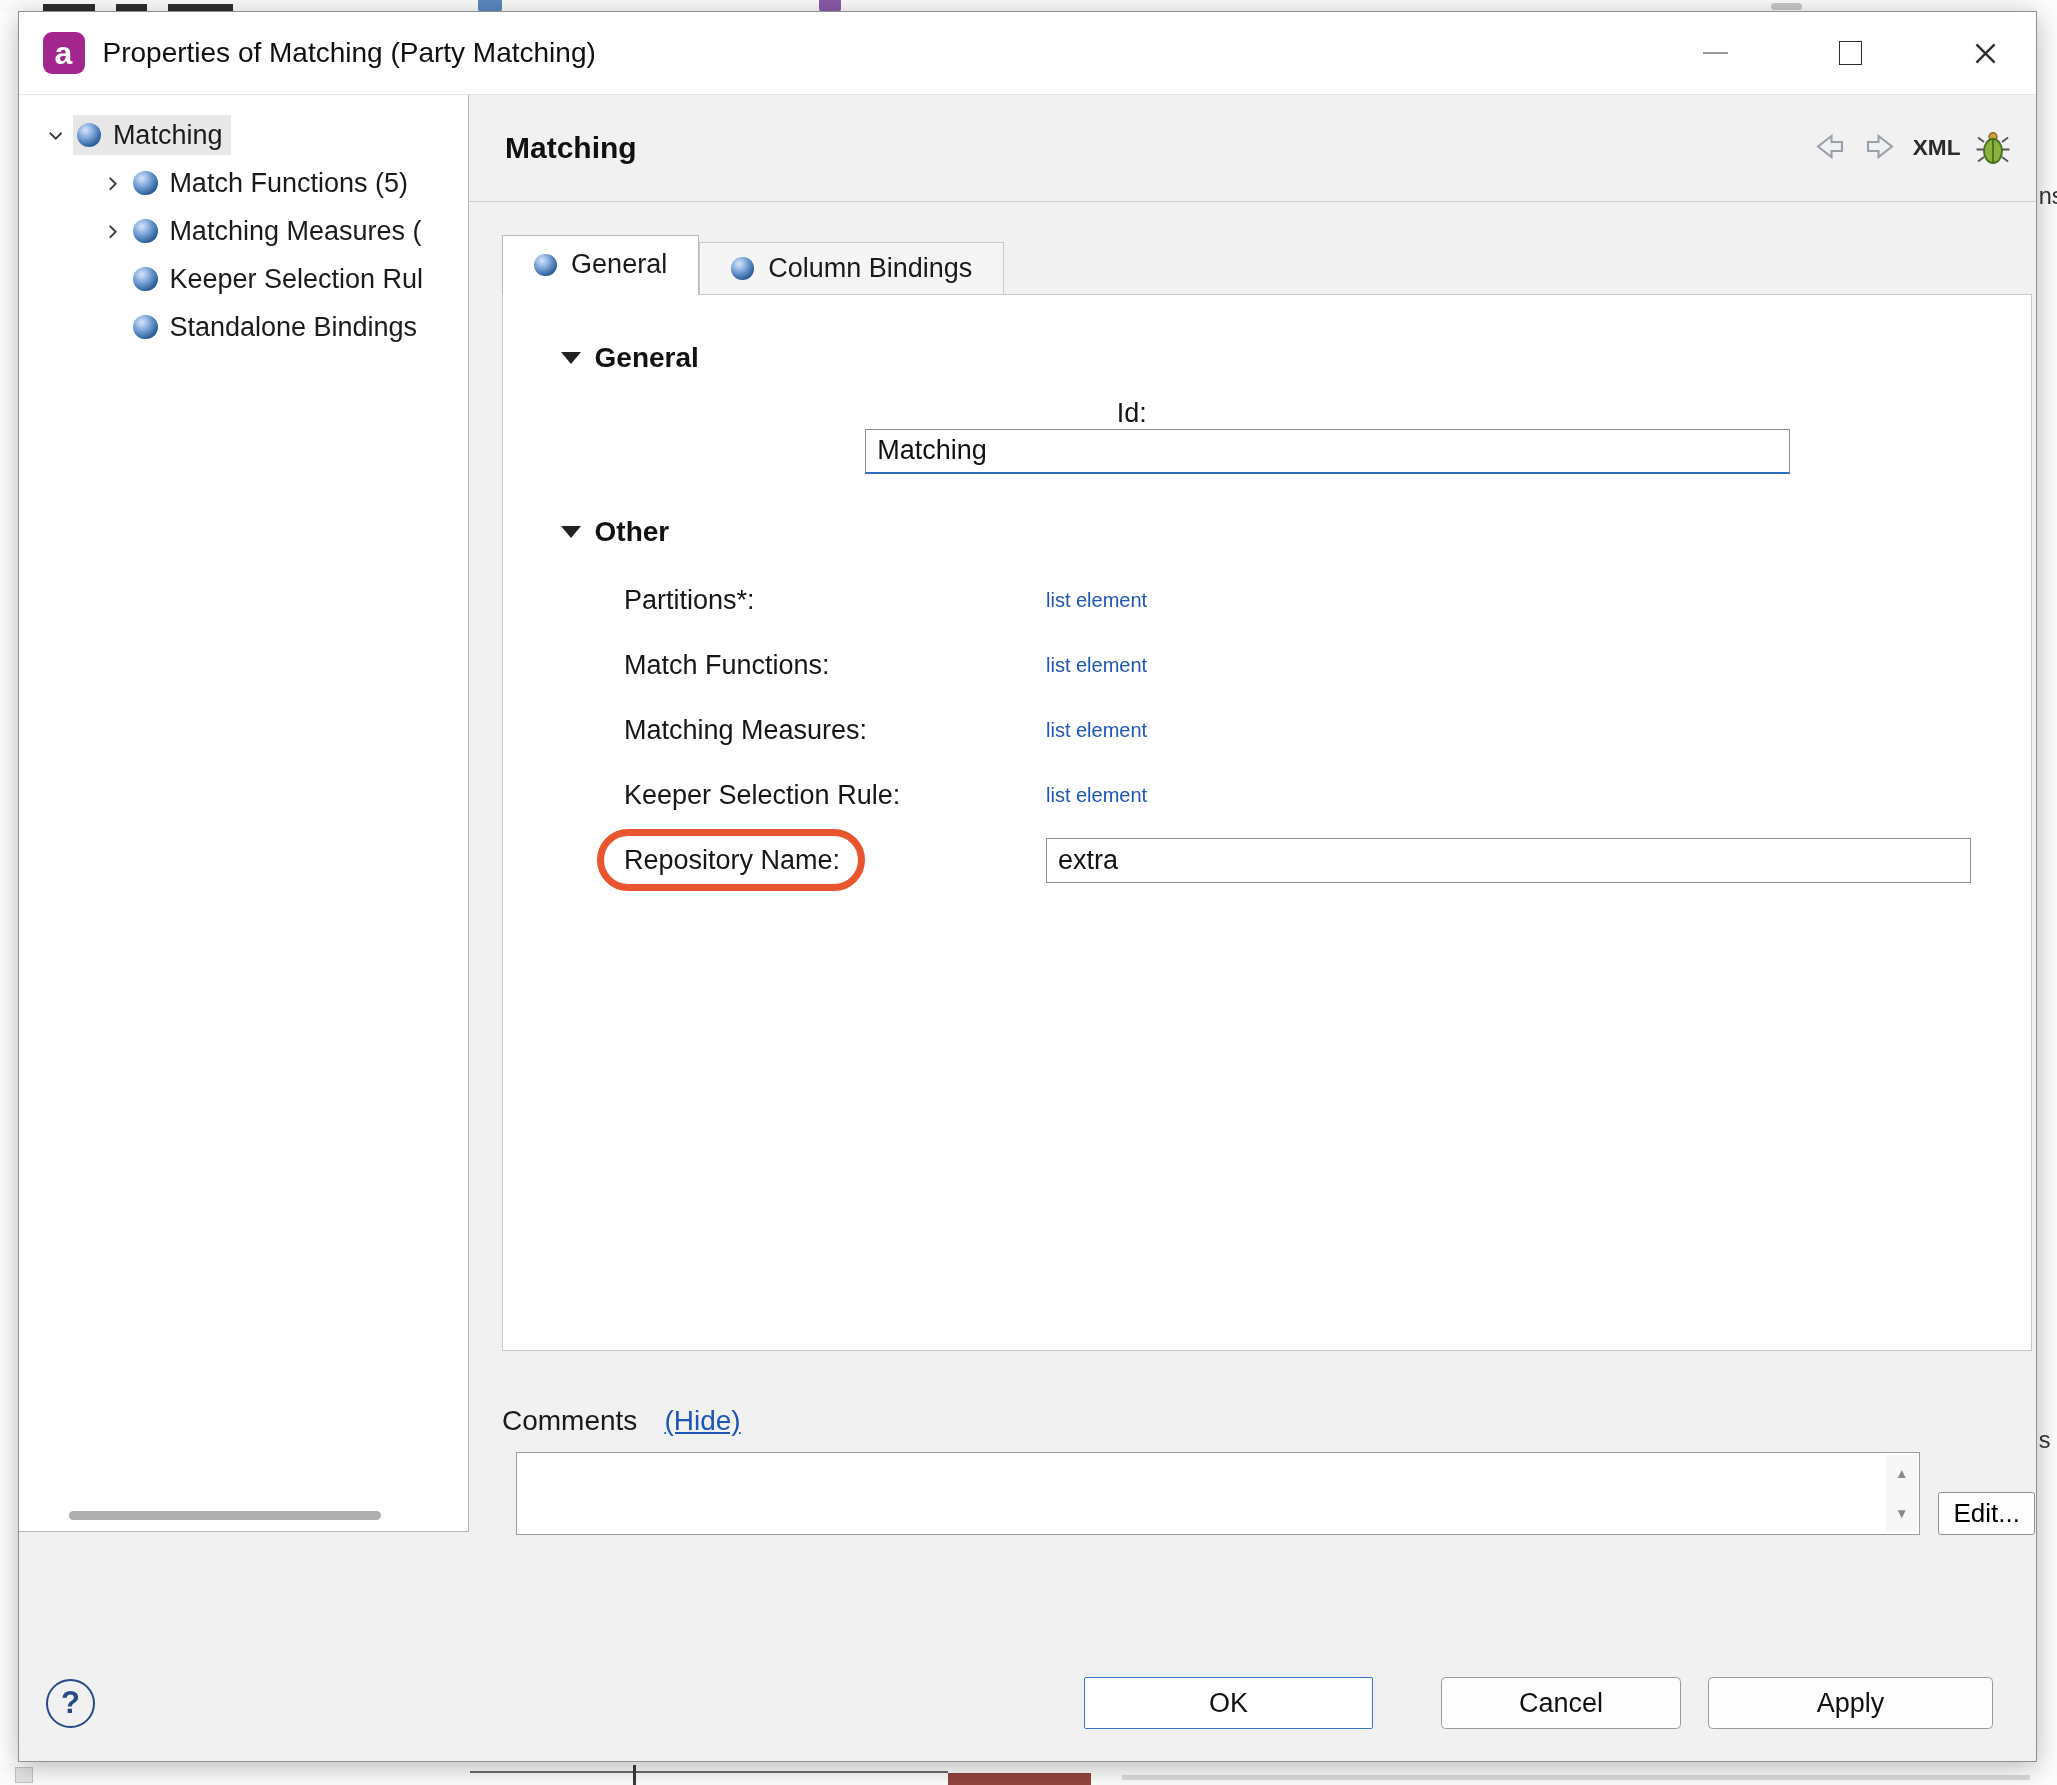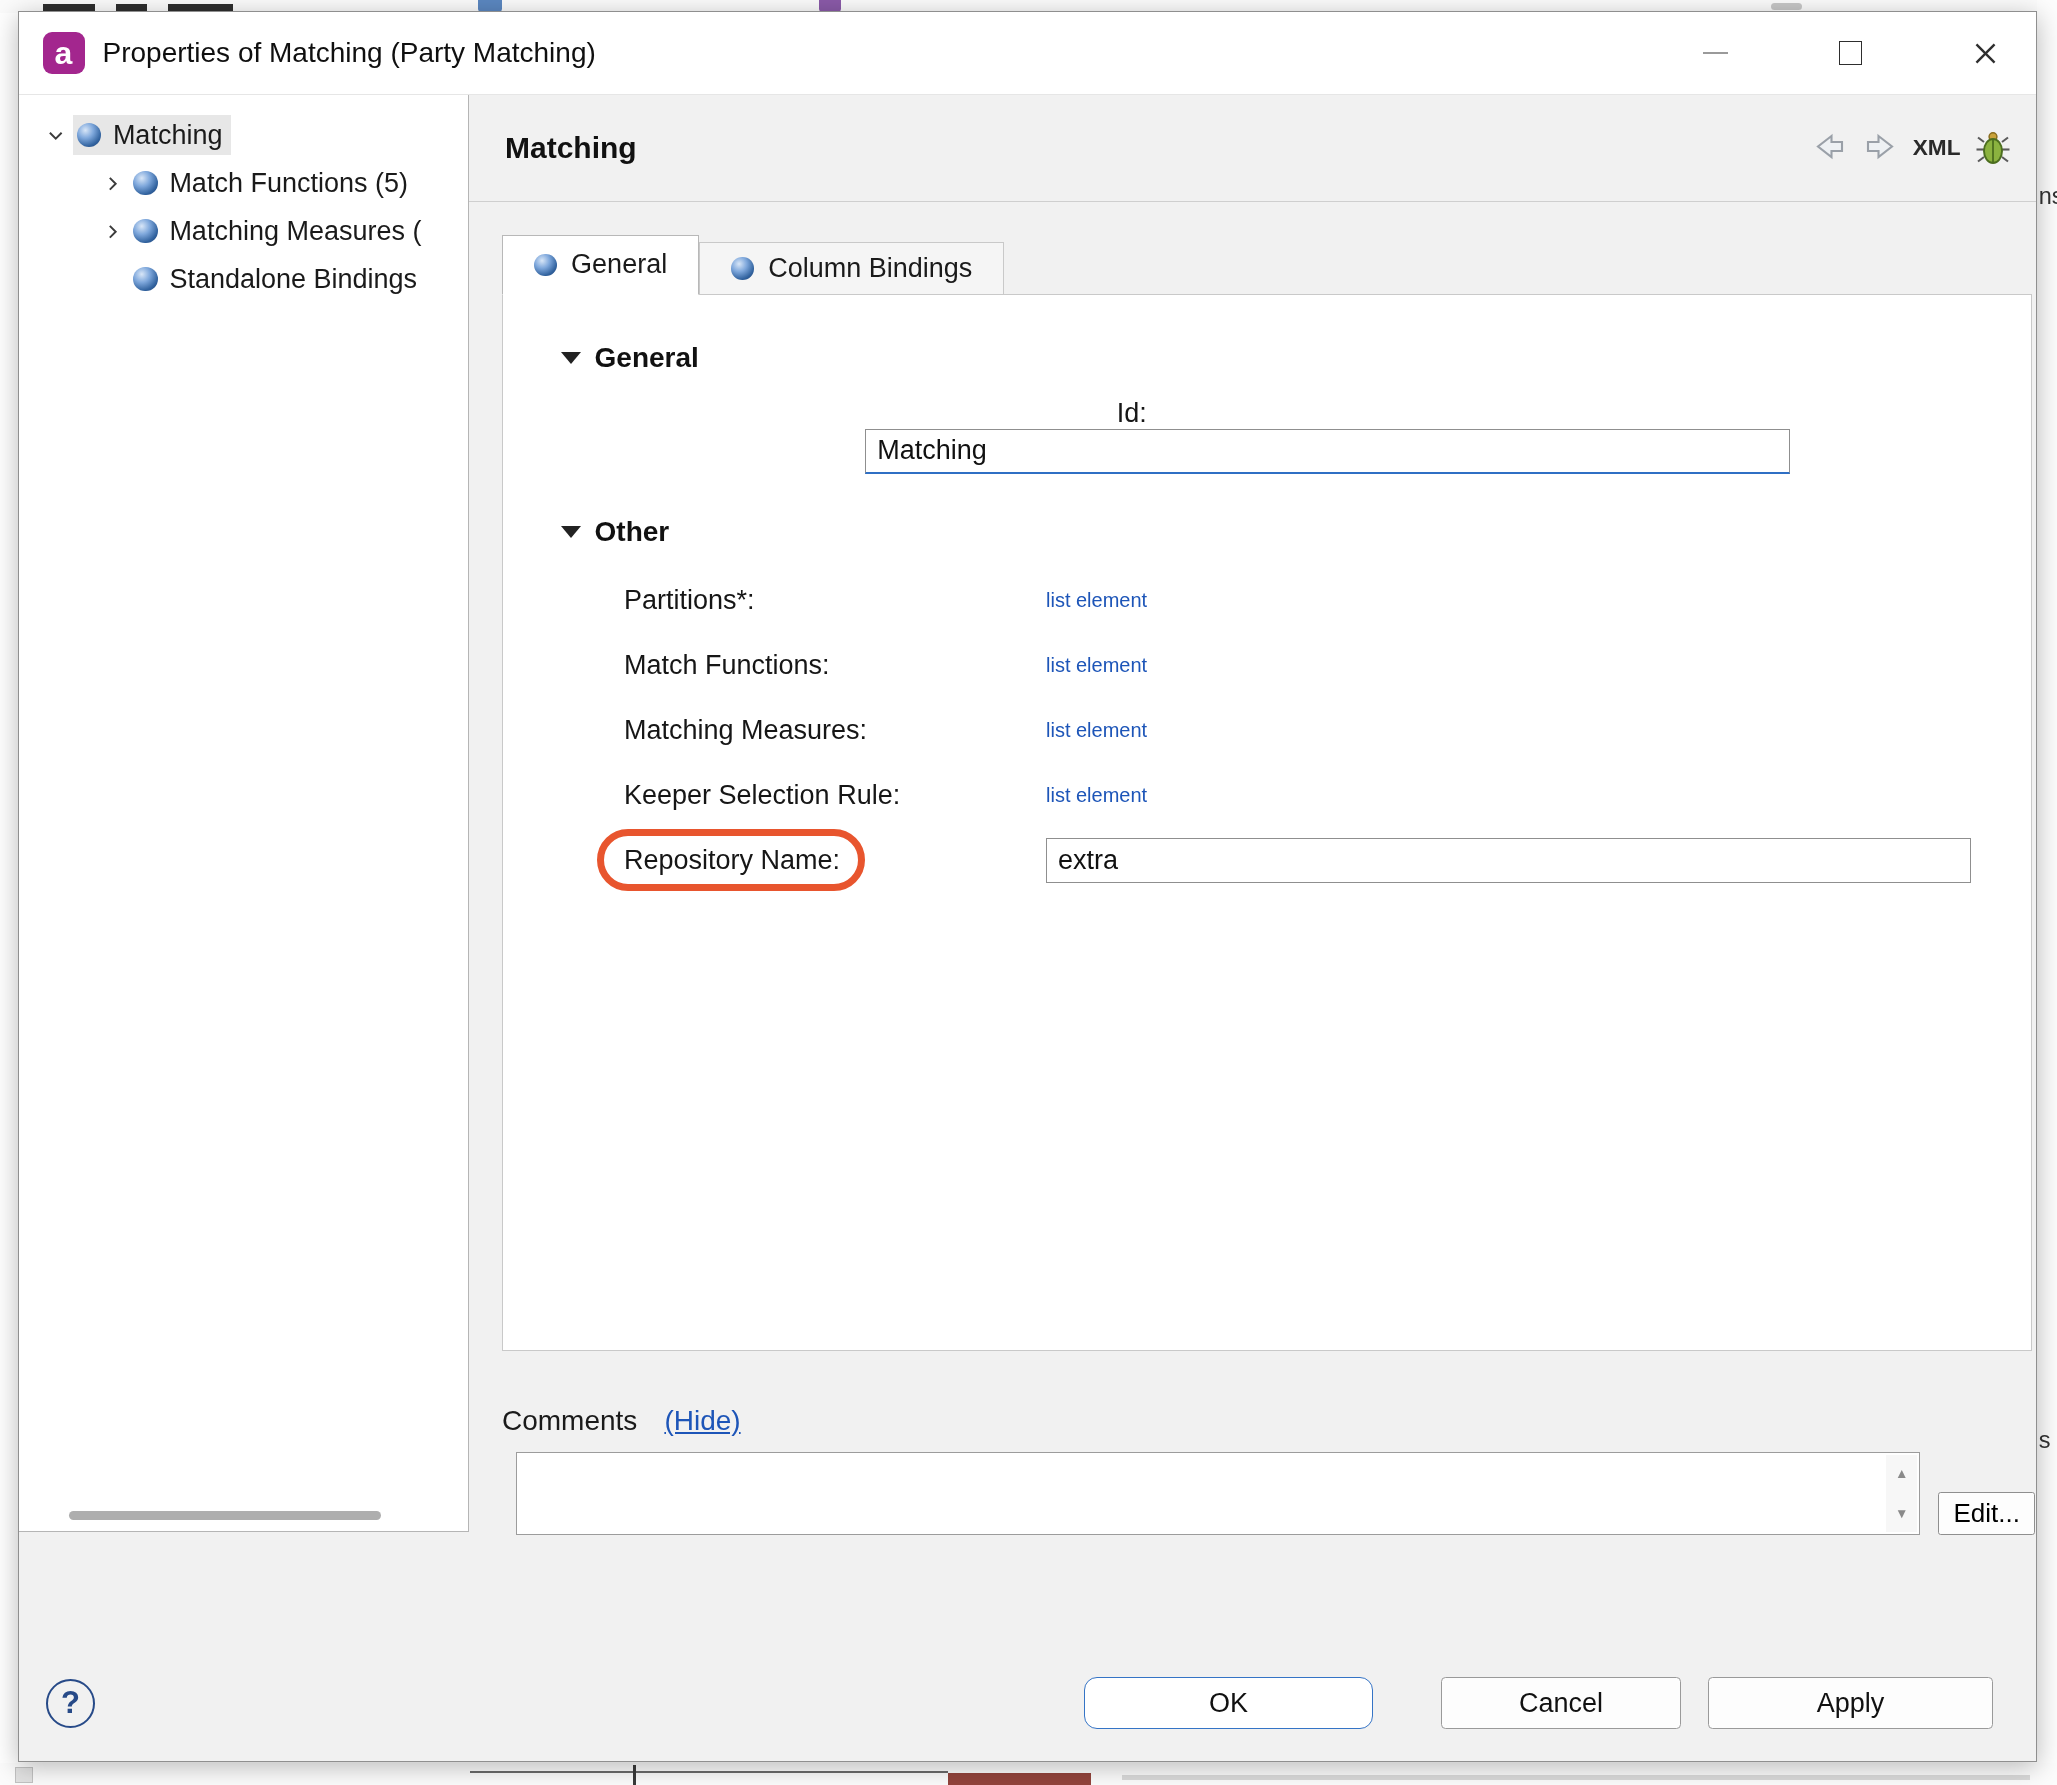--- a/index.html
+++ b/index.html
@@ -105,21 +105,21 @@
   .spinbtn{height:38px;display:flex;align-items:center;justify-content:center;font-size:13.6px;color:#8a8a8a;}
   .editbtn{margin-left:18px;height:43px;padding:0 14.5px;font-size:26px;background:#fdfdfd;
            border:0.9px solid #8f8f8f;border-radius:2.7px;font-family:inherit;}
 
   
   .bottombar{position:absolute;left:0;right:0;bottom:32px;height:52px;display:flex;align-items:center;}
   .helpicon{margin-left:27px;width:49px;height:49px;border:2.7px solid #274a88;border-radius:50%;
             color:#274a88;font-size:31px;font-weight:bold;display:flex;align-items:center;justify-content:center;}
   .btn{height:52px;font-size:27px;color:#111;background:#fdfdfd;border:0.9px solid #9a9a9a;
        border-radius:4.5px;font-family:inherit;}
-  .btn-ok{margin-left:auto;width:289px;background:#fff;border:1.8px solid #3574c6;border-radius:13px;}
+  .btn-ok{margin-left:auto;width:289px;background:#fff;border:1.8px solid #3574c6;border-radius:2px;}
   .btn-cancel{margin-left:68px;width:240px;}
   .btn-apply{margin-left:27px;width:285px;margin-right:43px;}
 </style>
 </head>
 <body>
 
 <div class="bg-top">
   <i class="bgt1"></i>
   <i class="bgt2"></i>
   <i class="bgt3"></i>
@@ -191,20 +191,27 @@
       </span>
       <span class="tlabelwrap">
         <span class="sphere"></span>
         <span>Matching Measures (</span>
       </span>
     </div>
     <div class="trow child">
       <span class="chev-spacer"></span>
       <span class="tlabelwrap">
         <span class="sphere"></span>
+        <span>Keeper Selection Rul</span>
+      </span>
+    </div>
+    <div class="trow child">
+      <span class="chev-spacer"></span>
+      <span class="tlabelwrap">
+        <span class="sphere"></span>
         <span>Standalone Bindings</span>
       </span>
     </div>
     <div class="hscroll">
       <div class="hthumb"></div>
     </div>
   </div>
 
   <div class="pane">
 

